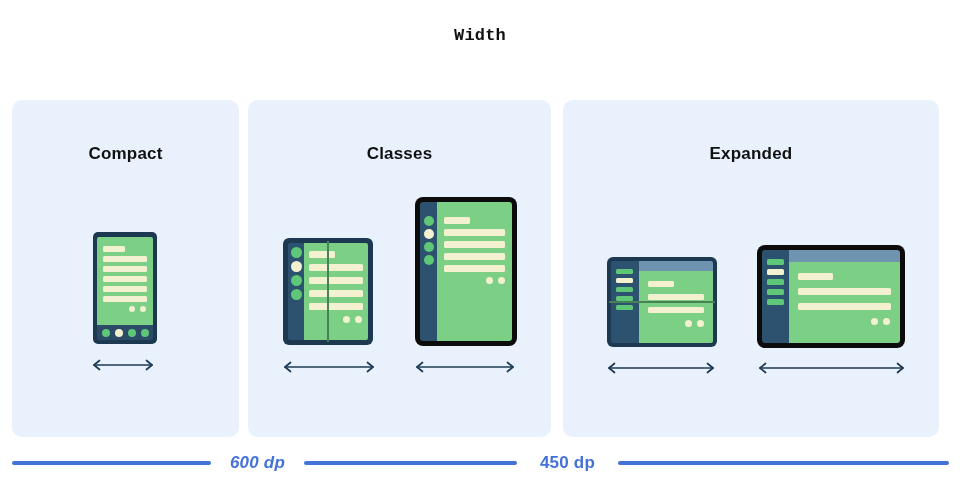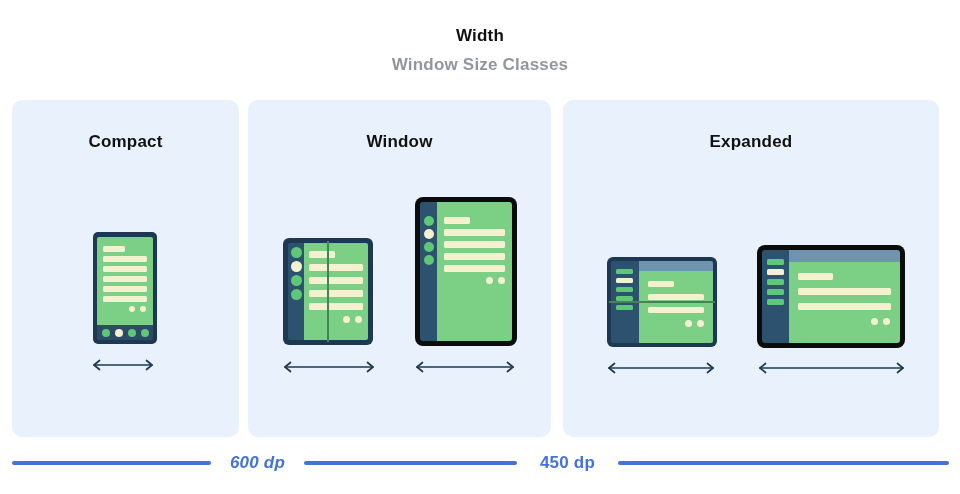--- a/index.html
+++ b/index.html
@@ -1,27 +1,27 @@
 <!DOCTYPE html>
 <html style="--panel_bg: #E9F1FC; --frame_navy: #1D3951; --rail_navy: #2D5270; --navbar_navy: #2B4B66; --screen_green: #7BD085; --accent_green: #5FC778; --cream: #F4F1D1; --topbar_blue: #6F94B0; --fold_green: #458254; --frame_black: #0C0C0C; --arrow_navy: #1C3A54; --ruler_blue: #4372D8; --title_color: #111111; --subtitle_gray: #8F969D;"><head>
 <meta charset="utf-8">
 <style>
   html,body { margin:0; padding:0; background:#fff; }
   .canvas {
     position:relative; width:960px; height:494px; background:#ffffff;
     font-family:"Liberation Sans", sans-serif; overflow:hidden;
   }
   
-  .header { position:absolute; top:26px; left:0; width:960px; text-align:center; }
+  .header { position:absolute; top:26px; left:0; width:960px; text-align:center;font-family:Liberation Mono, monospace; }
   .header .title { font-size:17px; font-weight:700; color:var(--title_color); letter-spacing:.2px; }
   .header .subtitle { margin-top:9px; font-size:17px; font-weight:700; color:var(--subtitle_gray); letter-spacing:.2px; }
 
   
   .panel { position:absolute; top:100px; height:337px; background:var(--panel_bg); border-radius:10px; }
-  .panel h2 { margin:0; padding-top:32px; text-align:center; font-size:17px; font-weight:700; color:var(--title_color); letter-spacing:.2px; }
+  .panel h2 { margin:12px; padding-top:32px; text-align:center; font-size:17px; font-weight:700; color:var(--title_color); letter-spacing:.2px; }
   .panel-compact  { left:12px;  width:227px; }
   .panel-medium   { left:248px; width:303px; }
   .panel-expanded { left:563px; width:376px; }
 
   
   .device { position:absolute; box-sizing:border-box; }
   .line { background:var(--cream); border-radius:1.5px; }
   .cdots { display:flex; justify-content:flex-end; gap:5px; }
   .cdots span { width:7px; height:7px; border-radius:50%; background:var(--cream); }
   .dotg { background:var(--accent_green); } .dotc { background:var(--cream); }
@@ -101,21 +101,20 @@
   .ruler .rlabel { position:absolute; top:0; height:22px; line-height:22px; text-align:center;
                    font-size:17px; font-weight:700; color:var(--ruler_blue); letter-spacing:.2px; }
 </style>
 </head>
 <body>
 
 <div class="canvas">
 
   <div class="header">
     <div class="title">Width</div>
-    <div class="subtitle">Window Size Classes</div>
   </div>
 
   <section class="panel panel-compact">
     <h2>Compact</h2>
 
     <div class="device phone">
       <div class="phone-screen">
         <div class="line short"></div>
         <div class="line"></div>
         <div class="line"></div>
@@ -136,21 +135,21 @@
     </div>
 
     <svg class="arrow" style="left:78px; top:259px;" width="66" height="12" viewBox="0 0 66 12">
       <line x1="4" y1="6" x2="62" y2="6"></line>
       <polyline points="9.5,1.5 4,6 9.5,10.5"></polyline>
       <polyline points="56.5,1.5 62,6 56.5,10.5"></polyline>
     </svg>
   </section>
 
   <section class="panel panel-medium">
-    <h2>Window</h2>
+    <h2>Classes</h2>
 
     <div class="device fold-portrait">
       <div class="rail">
         <i class="dotg"></i>
         <i class="dotc"></i>
         <i class="dotg"></i>
         <i class="dotg"></i>
       </div>
       <div class="screen">
         <div class="line short"></div>

